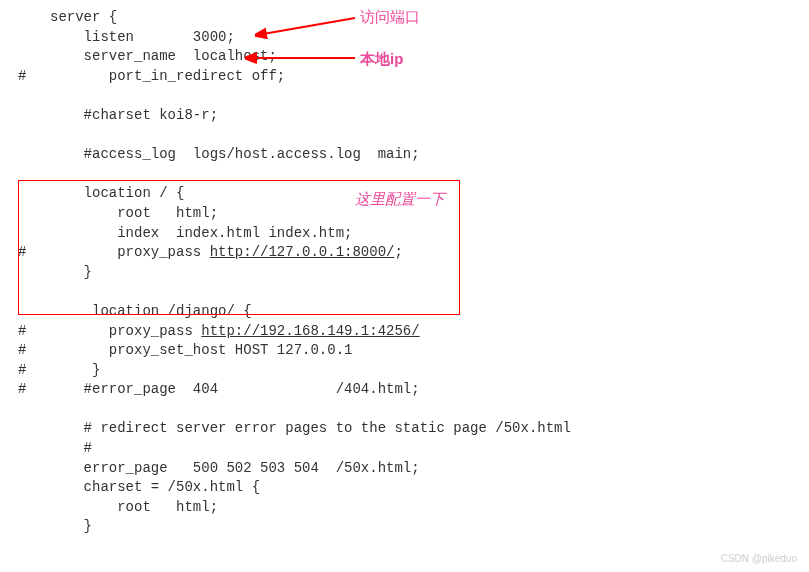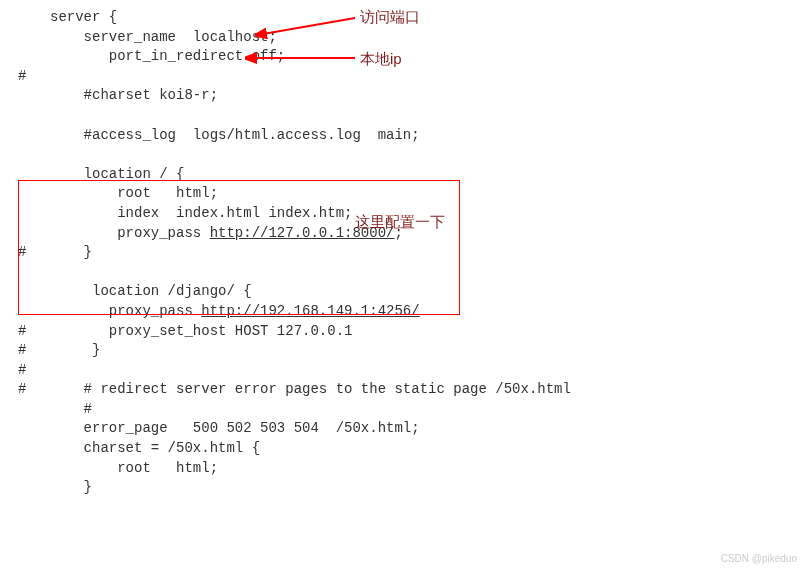--- a/index.html
+++ b/index.html
@@ -34,21 +34,21 @@
     }
     .code-text {
       padding-left: 32px;
     }
     .underline {
       text-decoration: underline;
       margin-top: 12px;
     }
     .annotation {
       position: absolute;
-      color: #7f1d1d;
+      color: #ec4899;
       font-family: "Microsoft YaHei", "PingFang SC", sans-serif;
       font-size: 15px;
       pointer-events: none;
     }
     .red-box {
       position: absolute;
       border: 1px solid #ff0000;
       pointer-events: none;
     }
     .arrow-svg {
@@ -63,37 +63,39 @@
       font-family: Arial, sans-serif;
       font-size: 10px;
     }
   </style>
 </head>
 <body>
 
 <div class="code-area">
   <div class="code-text">
     <div class="line">server {</div>
+    <div class="line">    listen       3000;</div>
     <div class="line">    server_name  localhost;</div>
     <div class="line">       port_in_redirect off;</div>
     <div class="line"></div>
     <div class="line">    #charset koi8-r;</div>
     <div class="line"></div>
-    <div class="line">    #access_log  logs/html.access.log  main;</div>
+    <div class="line">    #access_log  logs/host.access.log  main;</div>
     <div class="line"></div>
     <div class="line">    location / {</div>
     <div class="line">        root   html;</div>
     <div class="line">        index  index.html index.htm;</div>
     <div class="line"><span>        proxy_pass </span><span class="underline">http://127.0.0.1:8000/</span><span>;</span></div>
     <div class="line">    }</div>
     <div class="line"></div>
     <div class="line">     location /django/ {</div>
     <div class="line"><span>       proxy_pass </span><span class="underline">http://192.168.149.1:4256/</span></div>
     <div class="line">       proxy_set_host HOST 127.0.0.1</div>
     <div class="line">     }</div>
+    <div class="line">    #error_page  404              /404.html;</div>
     <div class="line"></div>
     <div class="line">    # redirect server error pages to the static page /50x.html</div>
     <div class="line">    #</div>
     <div class="line">    error_page   500 502 503 504  /50x.html;</div>
     <div class="line">    charset = /50x.html {</div>
     <div class="line">        root   html;</div>
     <div class="line">    }</div>
   </div>
 
   <span class="gutter-mark" style="top:calc(8px + 3*19.6px);">#</span>
@@ -109,25 +111,25 @@
 <div class="annotation" style="left:360px; top:6px;">访问端口</div>
 <svg class="arrow-svg" style="left:255px; top:12px;" width="110" height="30">
   <defs>
     <marker id="ah1" markerWidth="10" markerHeight="10" refX="2" refY="3" orient="auto">
       <path d="M0,0 L0,6 L8,3 z" fill="#ff0000"></path>
     </marker>
   </defs>
   <line x1="100" y1="6" x2="8" y2="22" stroke="#ff0000" stroke-width="2" marker-end="url(#ah1)"></line>
 </svg>
 
-<div class="annotation" style="left:360px; top:48px;">本地ip</div>
+<div class="annotation" style="left:360px; top:48px;font-weight:bold;">本地ip</div>
 <svg class="arrow-svg" style="left:245px; top:48px;" width="120" height="20">
   <defs>
     <marker id="ah2" markerWidth="10" markerHeight="10" refX="2" refY="3" orient="auto">
       <path d="M0,0 L0,6 L8,3 z" fill="#ff0000"></path>
     </marker>
   </defs>
   <line x1="110" y1="10" x2="8" y2="10" stroke="#ff0000" stroke-width="2" marker-end="url(#ah2)"></line>
 </svg>
 
-<div class="annotation" style="left:355px; top:211px;">这里配置一下</div>
+<div class="annotation" style="left:355px; top:188px;font-style:italic;">这里配置一下</div>
 
 <div class="watermark">CSDN @pikeduo</div>
 
 </body></html>

